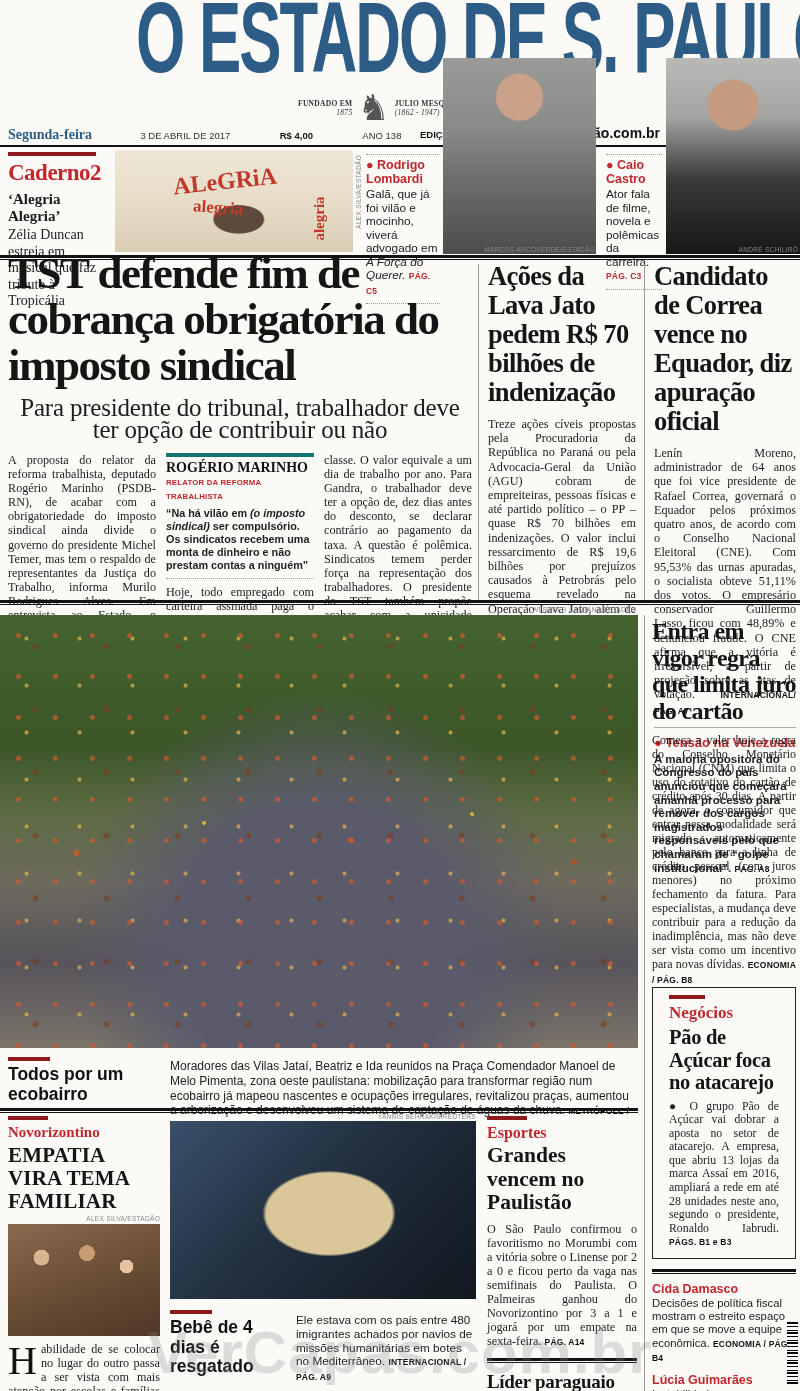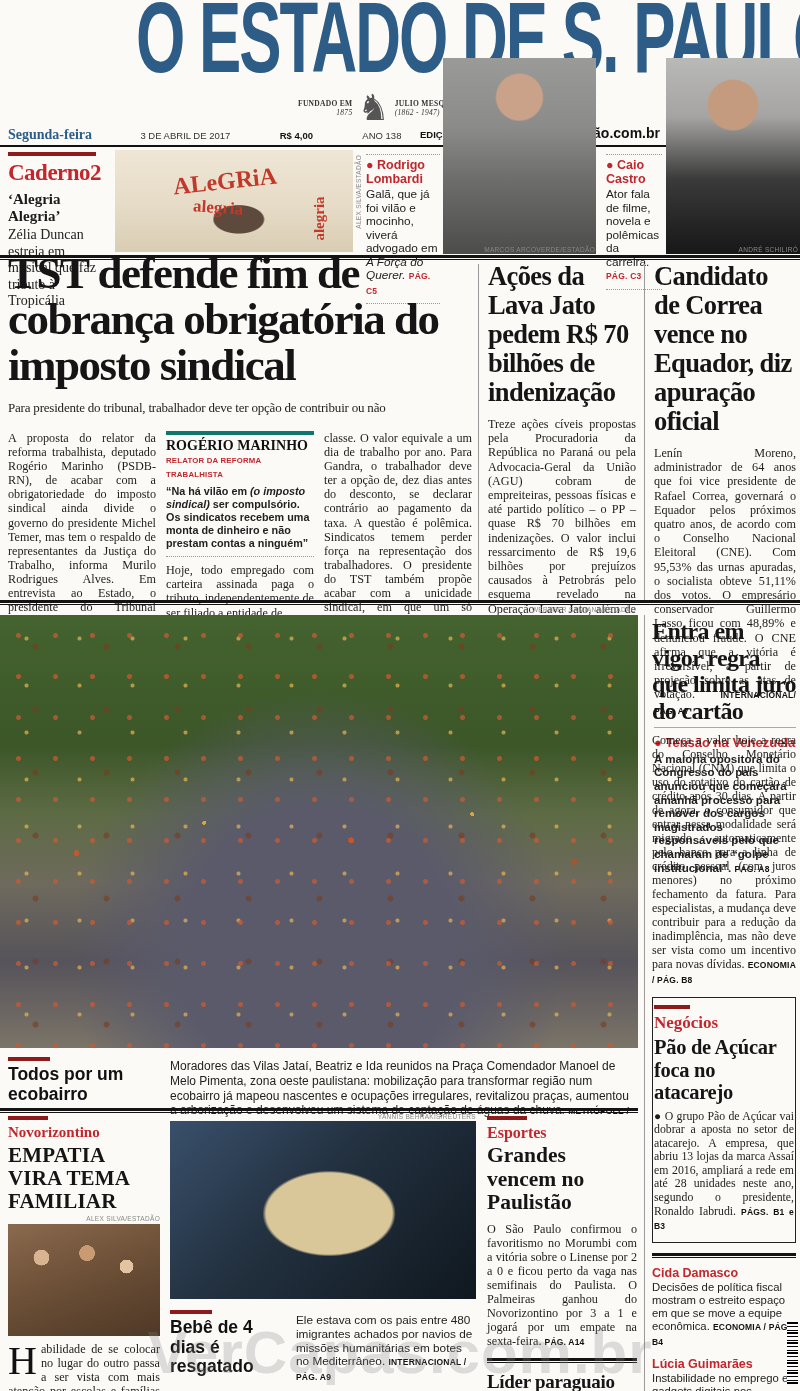--- a/index.html
+++ b/index.html
@@ -49,21 +49,21 @@
   .blurb{position:absolute;border-top:1px dotted #999;border-bottom:1px dotted #999;padding:4px 0 5px;}
   .blurb .nm{font-family:"Liberation Sans",sans-serif;font-weight:bold;font-size:12.5px;color:var(--red);line-height:13.5px;margin-bottom:2px;}
   .blurb .tx{font-family:"Liberation Sans",sans-serif;font-size:11.8px;line-height:13.5px;color:#222;}
   .pref{font-family:"Liberation Sans",sans-serif;font-weight:bold;font-size:8.5px;letter-spacing:.2px;color:#111;}
   .pref-red{color:var(--red);}
   .hrule{border-top:3px solid #131313;border-bottom:1px solid #131313;height:5px;}
   .hr-top{position:absolute;left:0;top:255px;width:800px;}
   
   .lead{position:absolute;left:8px;top:250px;width:464px;}
   .lead h2{font-size:45px;line-height:46px;letter-spacing:-1.5px;color:#151515;font-weight:bold;}
-  .lead .sub{font-size:13px;line-height:22px;color:#1d1d1d;margin-top:9px;letter-spacing:-.2px;}
+  .lead .sub{font-size:25px;line-height:22px;color:#1d1d1d;margin-top:9px;letter-spacing:-.2px;text-align:center;}
   .cols{display:flex;gap:10px;margin-top:12px;}
   .col{width:148px;font-size:12.2px;line-height:14.1px;color:#1d1d1d;}
   .qbox{border-top:4px solid #0f766e;padding-top:4px;border-bottom:1px dotted #999;padding-bottom:6px;margin-bottom:6px;}
   .qname{font-weight:bold;font-size:14px;color:#111;}
   .qrole{font-family:"Liberation Sans",sans-serif;font-weight:bold;font-size:7.8px;color:var(--red);letter-spacing:.2px;margin:1px 0 3px;}
   .qtext{font-family:"Liberation Sans",sans-serif;font-weight:bold;font-size:10.8px;line-height:13px;color:#222;}
   .vdiv{position:absolute;width:0;border-left:1px solid #9a9a9a;}
   
   .scol{position:absolute;top:262px;width:148px;}
   .scol h3,.rail h3{font-size:26.5px;line-height:29px;letter-spacing:-.6px;color:#151515;font-weight:bold;}
@@ -90,21 +90,21 @@
   .cap-title{position:absolute;left:8px;top:1057px;width:140px;}
   .cap-title .redbar{width:42px;}
   .bigcap{font-family:"Liberation Sans",sans-serif;font-weight:bold;font-size:17.5px;line-height:19.5px;color:#111;}
   .cap-text{position:absolute;left:170px;top:1059px;width:466px;font-family:"Liberation Sans",sans-serif;font-size:12px;line-height:14.8px;color:#222;}
   .hr-mid{position:absolute;left:0;top:1108px;width:638px;}
   .vdiv-long{left:644px;top:615px;height:776px;}
   
   .rail{position:absolute;left:652px;top:618px;width:144px;}
   .rail h3{font-size:24px;line-height:26.5px;}
   .rail .sbody{margin-top:9px;font-size:12px;line-height:14px;}
-  .negbox{border:1.5px solid #222;padding:7px 1px 8px;margin-top:10px;}
+  .negbox{border:1.5px solid #222;padding:7px 16px 8px;}
   .seclabel{font-family:"Liberation Serif",serif;font-weight:bold;font-size:17px;color:var(--red);}
   .neghead{font-size:20.5px;line-height:22.5px;font-weight:bold;color:#151515;margin-top:3px;letter-spacing:-.3px;}
   .negbody{font-size:11.8px;line-height:13.6px;color:#1d1d1d;margin-top:6px;}
   .colm{margin-top:8px;}
   .colm .cname{font-family:"Liberation Sans",sans-serif;font-weight:bold;font-size:12.5px;color:var(--red);margin-bottom:1px;}
   .colm .ctext{font-family:"Liberation Sans",sans-serif;font-size:11.3px;line-height:13.2px;color:#222;}
   .dropcap{float:left;font-size:44px;line-height:36px;padding:2px 4px 0 0;color:#111;font-family:"Liberation Serif",serif;}
   .barcode{position:absolute;left:787px;top:1322px;width:11px;height:62px;background:repeating-linear-gradient(0deg,#000 0 2px,#fff 2px 3px,#000 3px 4px,#fff 4px 7px,#000 7px 8px,#fff 8px 10px);}
   .comp{position:absolute;left:8px;top:1116px;width:152px;}
   .comp .redbar{width:40px;}

